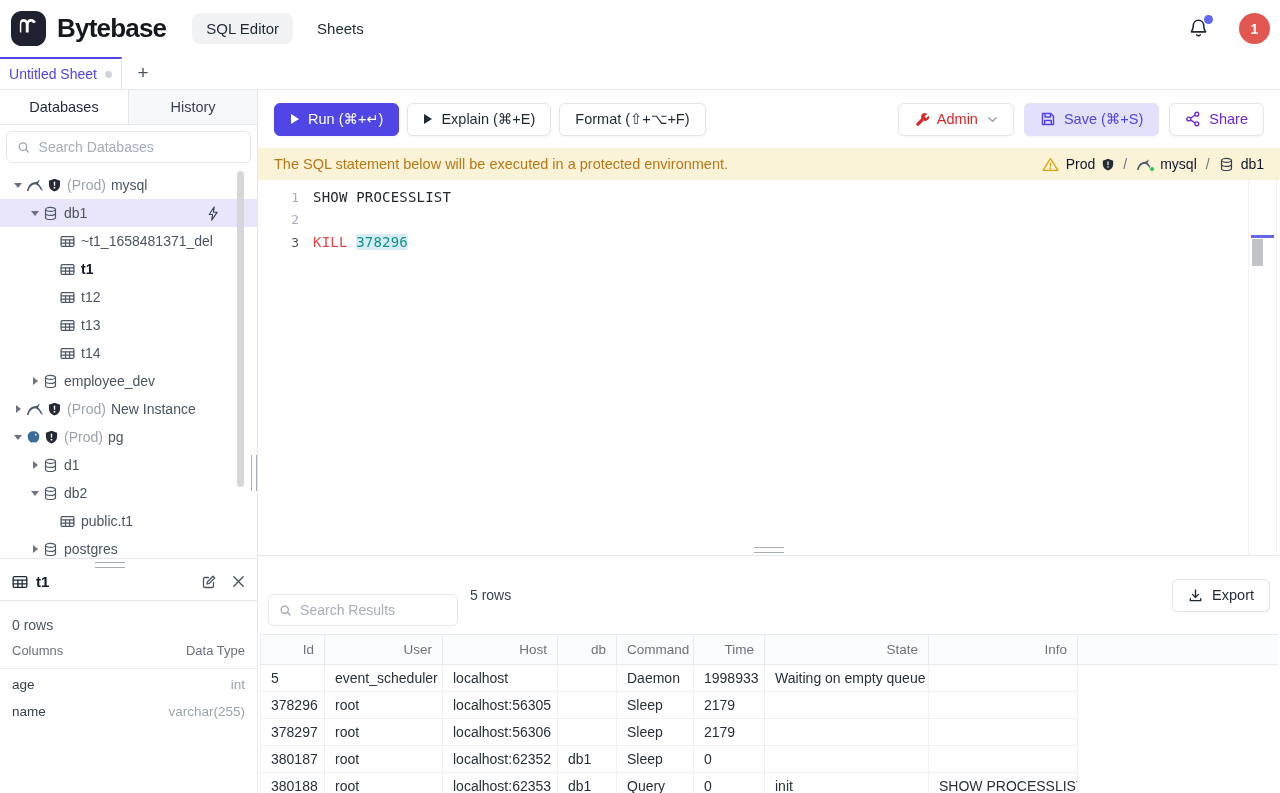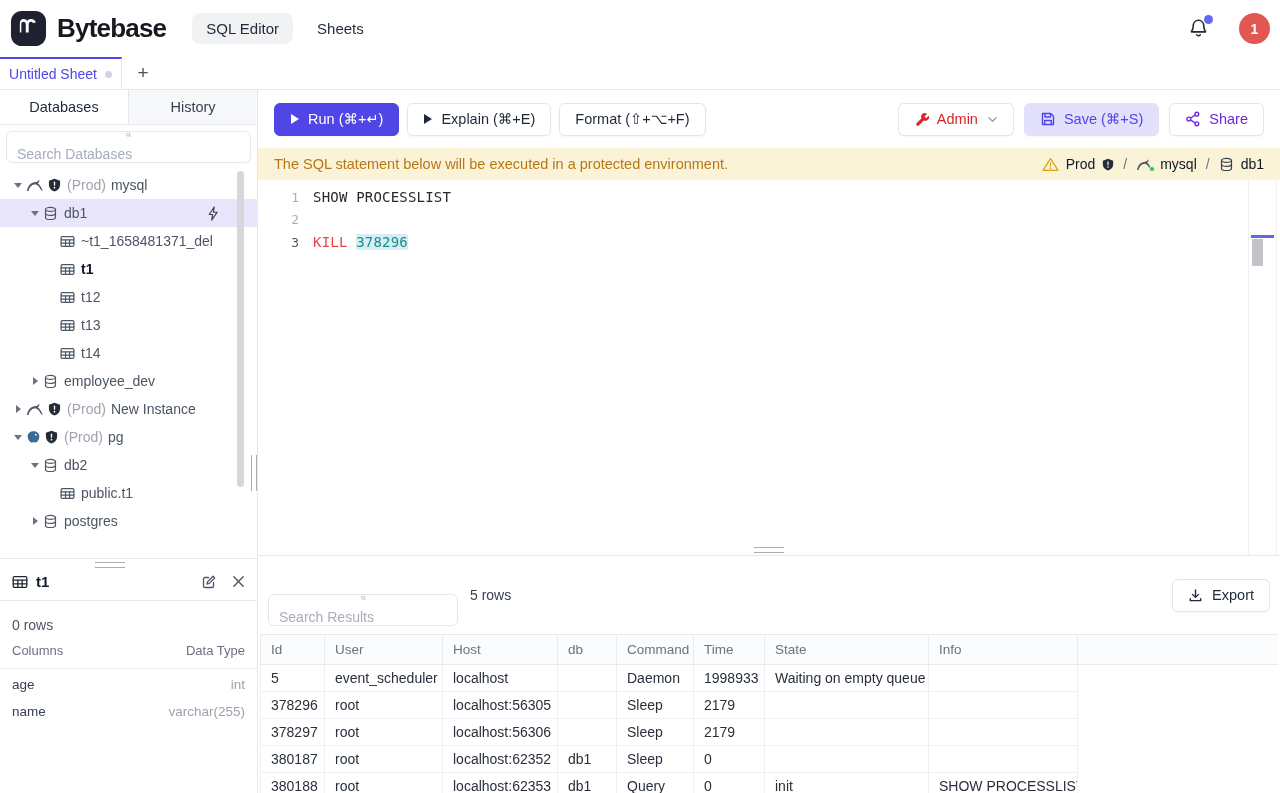--- a/index.html
+++ b/index.html
@@ -29,21 +29,21 @@
   .body { display:flex; height:703px; }
   .sidebar { width:258px; min-width:258px; border-right:1px solid #e5e7eb; display:flex; flex-direction:column; position:relative; background:#fff; }
   .main { flex:1; display:flex; flex-direction:column; position:relative; background:#fff; min-width:0; }
 
   
   .side-tabs { display:flex; height:35px; border-bottom:1px solid #e5e7eb; flex:none; }
   .side-tab { flex:1; display:flex; align-items:center; justify-content:center; font-size:14.5px; color:#1f2937; cursor:pointer; }
   .side-tab.databases { background:#fff; border-right:1px solid #e5e7eb; }
   .side-tab.history { background:#f7f8f9; color:#374151; }
   .side-search { padding:6px; flex:none; }
-  .search-box { display:flex; align-items:center; gap:8px; height:32px; border:1px solid #e5e7eb; border-radius:6px; padding:0 10px; background:#fff;flex-direction:column; }
+  .search-box { display:flex; align-items:center; gap:8px; height:32px; border:1px solid #e5e7eb; border-radius:6px; padding:0 10px; background:#fff; }
   .search-box input { border:none; outline:none; width:100%; font:inherit; font-size:14px; color:#374151; background:transparent; }
   .search-box input::placeholder { color:#a6adbb; }
 
   .tree { flex:1; overflow:hidden; position:relative; padding-top:2px; }
   .tree-row { height:28px; display:flex; align-items:center; font-size:14px; color:#4b5563; cursor:pointer; }
   .lvl0 { padding-left:10px; } .lvl1 { padding-left:27px; } .lvl2 { padding-left:44px; }
   .caret { width:16px; flex:none; display:flex; justify-content:center; align-items:center; }
   .caret.down::before { content:""; border-left:4.5px solid transparent; border-right:4.5px solid transparent; border-top:5.5px solid #6b7280; }
   .caret.right::before { content:""; border-top:4.5px solid transparent; border-bottom:4.5px solid transparent; border-left:5.5px solid #6b7280; }
   .tree-ico { display:flex; margin-right:6px; color:#4b5868; flex:none; }
@@ -116,21 +116,21 @@
 
   
   .results { height:238px; flex:none; border-top:1px solid #e5e7eb; position:relative; background:#fff; }
   .results-grip { position:absolute; top:-9px; left:50%; transform:translateX(-50%); width:30px; height:6px;
     border-top:1.7px solid #a7adb5; border-bottom:1.7px solid #a7adb5; }
   .results-bar { display:flex; align-items:center; gap:12px; padding:8px 10px; }
   .results-search { width:190px;margin-top:30px; }
   .rowcount { font-size:14px; color:#374151; }
   .btn-export { margin-left:auto; gap:9px; }
   .rtable { width:calc(100% - 4px); margin:0 2px; border-collapse:collapse; table-layout:fixed; }
-  .rtable th { height:30px; font-weight:400; color:#6b7280; text-align:left; padding:0 10px;
+  .rtable th { height:30px; font-weight:400; color:#6b7280; text-align:right; padding:0 10px;
     border:1px solid #e8eaee; background:#fbfcfd; font-size:13.5px; white-space:nowrap; overflow:hidden; }
   .rtable td { height:27px; padding:0 10px; border:1px solid #eef0f3; color:#28303b; font-size:14px;
     white-space:nowrap; overflow:hidden; }
   .rtable th.filler { border-right:none; }
   .rtable td.filler { border:none; border-left:1px solid #eef0f3; }
 </style>
 </head>
 <body>
 
 <header class="topbar">
@@ -314,20 +314,31 @@
           </span>
           <span class="shield">
             <svg width="13" height="14" viewBox="0 0 14 15" fill="currentColor">
               <path d="M7 .8L13 3v4.2c0 3.6-2.4 6.2-6 7.4C3.4 13.4 1 10.8 1 7.2V3z"></path>
               <rect x="6.3" y="3.8" width="1.4" height="4.6" rx="0.7" fill="#fff"></rect>
               <circle cx="7" cy="10.4" r="0.95" fill="#fff"></circle>
             </svg>
           </span>
           <span class="prefix">(Prod)</span>
           <span class="tlabel">pg</span>
+        </div>
+        <div class="tree-row lvl1">
+          <span class="caret right"></span>
+          <span class="tree-ico">
+            <svg width="15" height="15" viewBox="0 0 16 16" fill="none" stroke="currentColor" stroke-width="1.3">
+              <ellipse cx="8" cy="3.6" rx="5.3" ry="2.1"></ellipse>
+              <path d="M2.7 3.6v8.8c0 1.1 2.4 2 5.3 2s5.3-.9 5.3-2V3.6"></path>
+              <path d="M2.7 8c0 1.1 2.4 2 5.3 2s5.3-.9 5.3-2"></path>
+            </svg>
+          </span>
+          <span class="tlabel">d1</span>
         </div>
         <div class="tree-row lvl1">
           <span class="caret down"></span>
           <span class="tree-ico">
             <svg width="15" height="15" viewBox="0 0 16 16" fill="none" stroke="currentColor" stroke-width="1.3">
               <ellipse cx="8" cy="3.6" rx="5.3" ry="2.1"></ellipse>
               <path d="M2.7 3.6v8.8c0 1.1 2.4 2 5.3 2s5.3-.9 5.3-2V3.6"></path>
               <path d="M2.7 8c0 1.1 2.4 2 5.3 2s5.3-.9 5.3-2"></path>
             </svg>
           </span>

